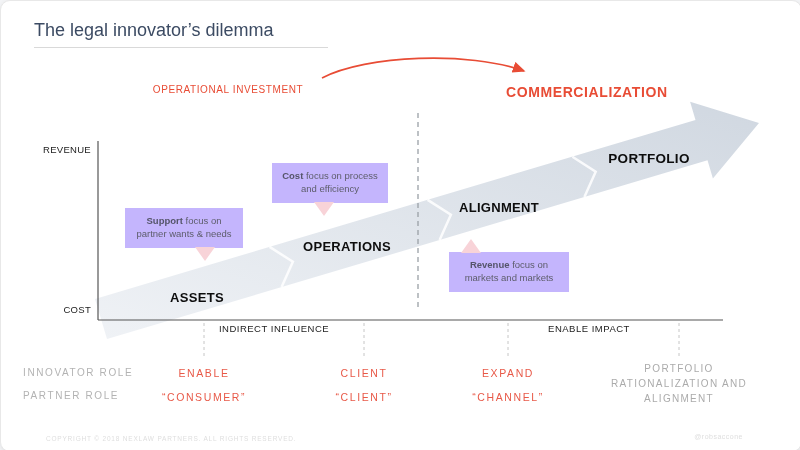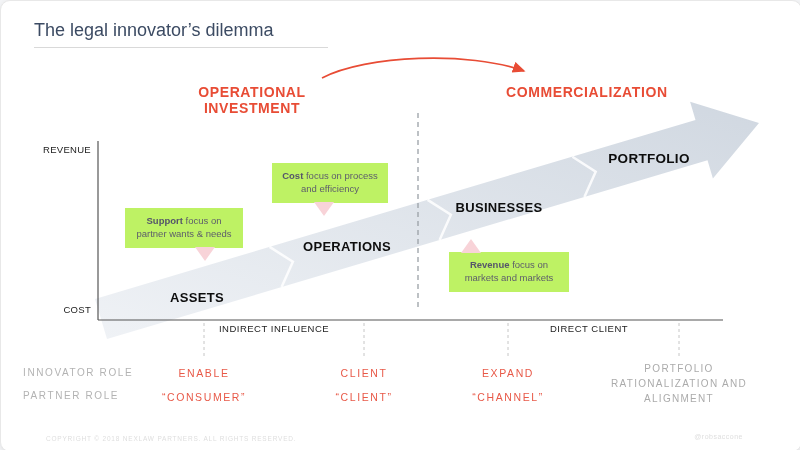--- a/index.html
+++ b/index.html
@@ -8,35 +8,35 @@
     background:#ffffff; border:1px solid #e8e8e8; border-radius:10px;
     overflow:hidden; box-shadow:0 1px 4px rgba(0,0,0,.07);
     font-family:"Liberation Sans", sans-serif;
   }
   .diagram-svg { position:absolute; left:0; top:0; width:800px; height:450px; }
 
   .title { position:absolute; left:33px; top:19px; font-size:18px; color:#3c4b63; }
   .title-underline { position:absolute; left:33px; top:46px; width:294px; height:1px; background:#d9d9d9; }
 
   .phase { position:absolute; text-align:center; }
-  .phase-left  { left:161px; top:83px; width:180px; color:#e84c35; font-weight:bold; font-size:14px; letter-spacing:.6px; }
+  .phase-left  { left:137px; top:83px; width:180px; color:#e84c35; font-weight:normal; font-size:10px; letter-spacing:.6px; }
   .phase-mid   { left:370px; top:80px; width:100px; color:#a8adb3; font-size:8px; letter-spacing:1.4px; line-height:1.6; }
   .phase-right { left:505px; top:83px; width:160px; color:#e84c35; font-weight:bold; font-size:14px; letter-spacing:.6px; }
 
   .y-label { position:absolute; left:20px; width:70px; text-align:right; font-size:9.5px; color:#222; letter-spacing:.3px; }
   .y-revenue { top:143px; }
   .y-cost    { top:303px; }
 
   .stage { position:absolute; transform:translate(-50%,-50%); font-weight:bold; color:#0d0d0d; font-size:13px; letter-spacing:.3px; white-space:nowrap; }
   .stage-assets     { left:196px; top:296px; }
   .stage-operations { left:346px; top:245px;text-align:center; }
   .stage-businesses { left:498px; top:206px; }
   .stage-portfolio  { left:648px; top:157px; font-size:13.5px; }
 
-  .callout { position:absolute; background:#bef264; color:#5d5d6b; font-size:9.5px; line-height:1.35; text-align:center; padding:7px 6px; }
+  .callout { position:absolute; background:#c4b5fd; color:#5d5d6b; font-size:9.5px; line-height:1.35; text-align:center; padding:7px 6px; }
   .callout b { font-weight:bold; color:#55556a; }
   .tail { position:absolute; width:0; height:0; border-left:10px solid transparent; border-right:10px solid transparent; }
   .tail-down { border-top:14px solid #f8d3d8; bottom:-13px; }
   .tail-up   { border-bottom:14px solid #f8d3d8; top:-13px; }
   .callout-support { left:124px; top:207px; width:106px; }
   .callout-support .tail { left:70px; }
   .callout-cost    { left:271px; top:162px; width:104px; }
   .callout-cost .tail { left:42px; }
   .callout-revenue { left:448px; top:251px; width:108px; }
   .callout-revenue .tail { left:12px; }
@@ -102,38 +102,38 @@
   <div class="title-underline"></div>
 
   <div class="phase phase-left">OPERATIONAL INVESTMENT</div>
   <div class="phase phase-right">COMMERCIALIZATION</div>
 
   <div class="y-label y-revenue">REVENUE</div>
   <div class="y-label y-cost">COST</div>
 
   <div class="stage stage-assets">ASSETS</div>
   <div class="stage stage-operations">OPERATIONS</div>
-  <div class="stage stage-businesses">BUSINESSES</div>
+  <div class="stage stage-businesses">ALIGNMENT</div>
   <div class="stage stage-portfolio">PORTFOLIO</div>
 
   <div class="callout callout-support">
     <b>Support</b><span> focus on partner wants &amp; needs</span>
     <div class="tail tail-down"></div>
   </div>
   <div class="callout callout-cost">
     <b>Cost</b><span> focus on process and efficiency</span>
     <div class="tail tail-down"></div>
   </div>
   <div class="callout callout-revenue">
     <b>Revenue</b><span> focus on markets and markets</span>
     <div class="tail tail-up"></div>
   </div>
 
   <div class="x-label x-indirect">INDIRECT INFLUENCE</div>
-  <div class="x-label x-direct">DIRECT CLIENT</div>
+  <div class="x-label x-direct">ENABLE IMPACT</div>
 
   <div class="role-label role-row1">INNOVATOR ROLE</div>
   <div class="role-label role-row2">PARTNER ROLE</div>
 
   <div class="col col-top col-enable">ENABLE</div>
   <div class="col col-bottom col-enable">“CONSUMER”</div>
   <div class="col col-top col-enhance">CLIENT</div>
   <div class="col col-bottom col-enhance">“CLIENT”</div>
   <div class="col col-top col-expand">EXPAND</div>
   <div class="col col-bottom col-expand">“CHANNEL”</div>

